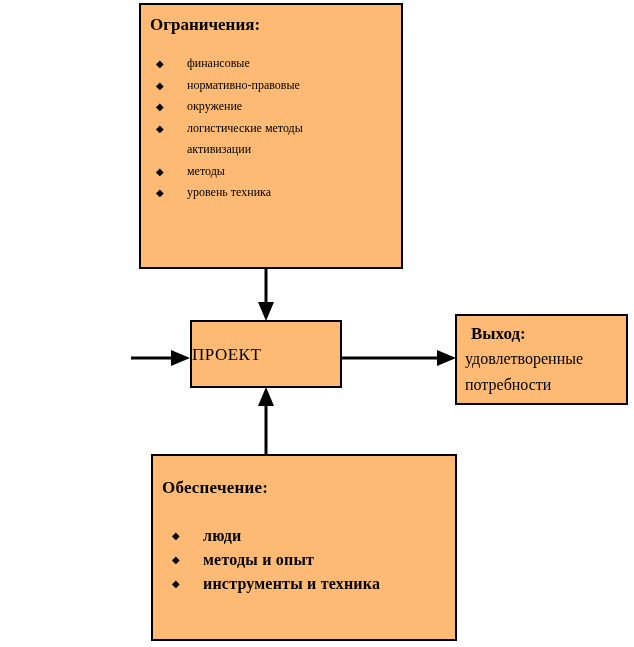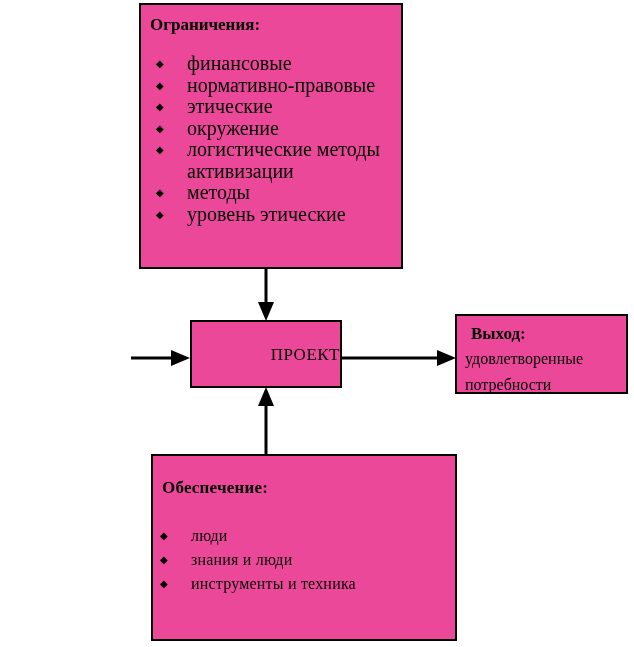--- a/index.html
+++ b/index.html
@@ -24,21 +24,21 @@
     top: 0;
     width: 634px;
     height: 647px;
   }
 
   
   .box {
     position: absolute;
     box-sizing: border-box;
     border: 2px solid #000000;
-    background: #ec4899;
+    background: #fdba74;
   }
 
   
   #constraints-box {
     left: 139px;
     top: 3px;
     width: 264px;
     height: 266px;
   }
   .box-heading {
@@ -53,34 +53,35 @@
     top: 10px;
   }
   #constraints-list {
     position: absolute;
     left: 9px;
     top: 48px;
     width: 246px;
   }
   #support-list {
     position: absolute;
-    left: 1px;
+    left: 13px;
     top: 68px;
     width: 246px;
+    font-weight: bold;
   }
 
   ul.bullets {
     list-style: none;
     margin: 0;
     padding: 0;
   }
   ul.bullets > li {
     position: relative;
     padding-left: 37px;
-    font-size: 20px;
+    font-size: 12px;
     line-height: 21.5px;
     white-space: pre-line;
   }
   ul.bullets > li::before {
     content: "\25C6";
     position: absolute;
     left: 6px;
     top: 0;
     font-size: 10px;
     line-height: 21.5px;
@@ -122,32 +123,32 @@
     left: 190px;
     top: 320px;
     width: 152px;
     height: 68px;
   }
   #project-label {
     position: absolute;
     left: 0;
     right: 0;
     top: 22px;
-    text-align: right;
+    text-align: left;
     font-size: 17px;
     line-height: 22px;
     letter-spacing: 0.5px;
   }
 
   
   #output-box {
     left: 455px;
     top: 314px;
     width: 173px;
-    height: 80px;
+    height: 91px;
   }
   #output-box .lbl-strong {
     position: absolute;
     left: 14px;
     top: 8px;
     font-weight: bold;
     font-size: 17px;
     line-height: 20px;
   }
   #output-box .lbl-normal {
@@ -186,44 +187,43 @@
 </head>
 <body>
 
 <div class="diagram">
 
   <div class="box" id="constraints-box">
     <div class="box-heading">Ограничения:</div>
     <ul class="bullets" id="constraints-list">
       <li>финансовые</li>
       <li>нормативно-правовые</li>
-      <li>этические</li>
       <li>окружение</li>
       <li>логистические методы
 активизации</li>
       <li>методы</li>
-      <li>уровень этические</li>
+      <li>уровень техника</li>
     </ul>
   </div>
 
 
   <div class="box" id="project-box">
     <div id="project-label">ПРОЕКТ</div>
   </div>
 
   <div class="box" id="output-box">
     <div class="lbl-strong">Выход:</div>
     <div class="lbl-normal">удовлетворенные потребности</div>
   </div>
 
   <div class="box" id="support-box">
     <div class="box-heading">Обеспечение:</div>
     <ul class="bullets" id="support-list">
       <li>люди</li>
-      <li>знания и люди</li>
+      <li>методы и опыт</li>
       <li>инструменты и  техника</li>
     </ul>
   </div>
 
   <svg id="arrow-layer" width="634" height="647" viewBox="0 0 634 647">
 
     <g>
       <line x1="266" y1="269" x2="266" y2="312" stroke="#000000" stroke-width="3"></line>
       <polygon points="266,321 258,302 274,302" fill="#000000"></polygon>
     </g>

